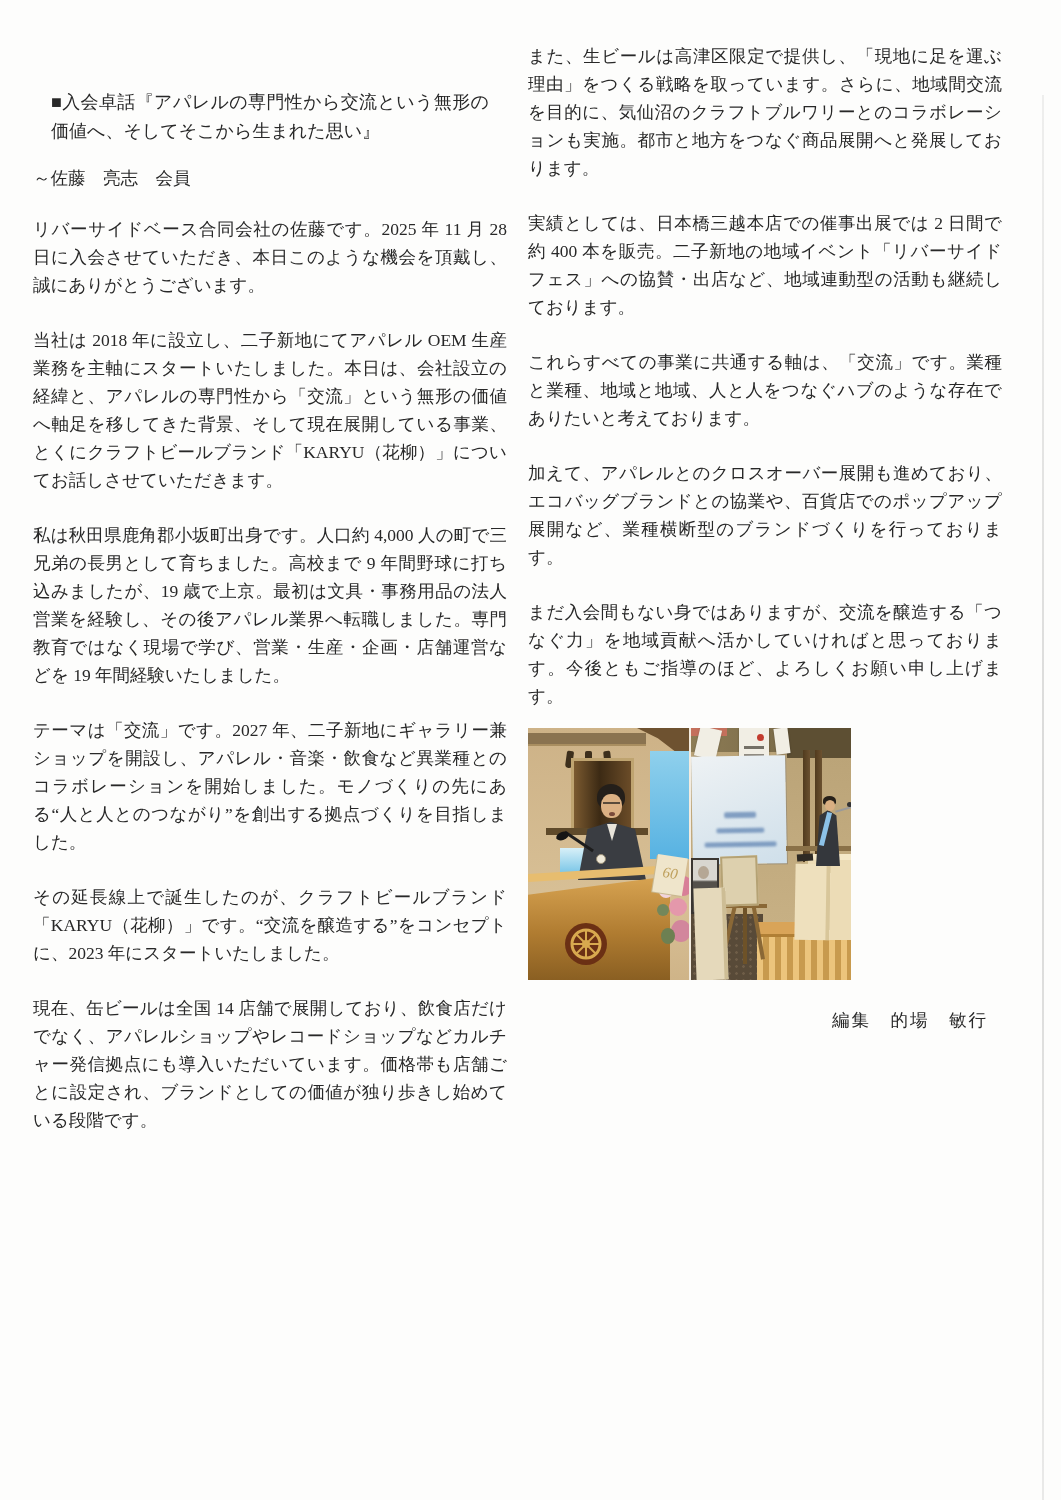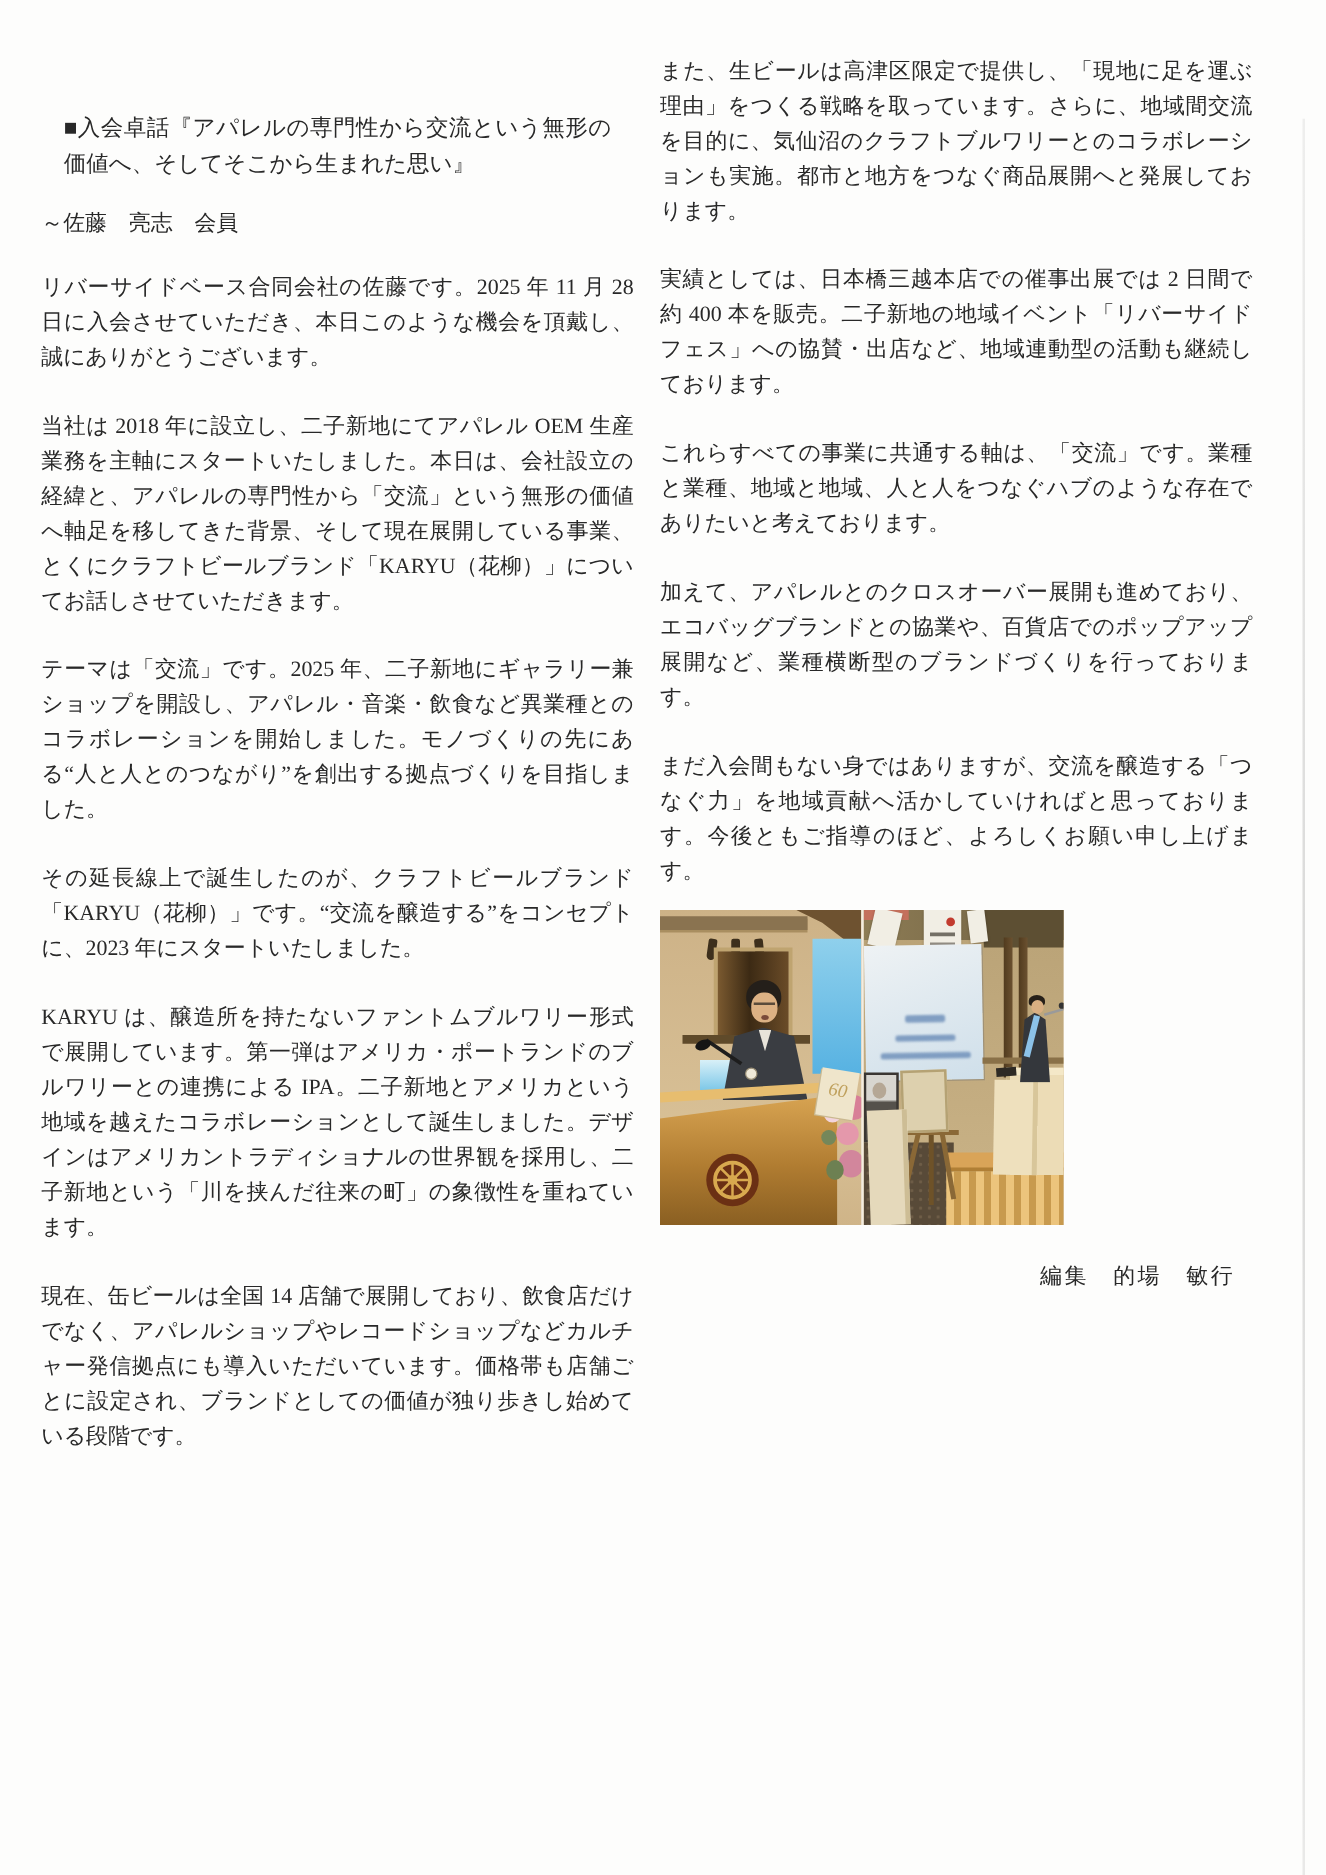--- a/index.html
+++ b/index.html
@@ -123,23 +123,23 @@
 
 <div class="page">
 
   <div class="scanline"></div>
 
   <div class="col col-left">
     <h2 class="title">■入会卓話『アパレルの専門性から交流という無形の価値へ、そしてそこから生まれた思い』</h2>
     <div class="author">～佐藤　亮志　会員</div>
     <p>リバーサイドベース合同会社の佐藤です。2025 年 11 月 28 日に入会させていただき、本日このような機会を頂戴し、誠にありがとうございます。</p>
     <p>当社は 2018 年に設立し、二子新地にてアパレル OEM 生産業務を主軸にスタートいたしました。本日は、会社設立の経緯と、アパレルの専門性から「交流」という無形の価値へ軸足を移してきた背景、そして現在展開している事業、とくにクラフトビールブランド「KARYU（花柳）」についてお話しさせていただきます。</p>
-    <p>テーマは「交流」です。2025 年、二子新地にギャラリー兼ショップを開設し、アパレル・音楽・飲食など異業種とのコラボレーションを開始しました。モノづくりの先にある“人と人とのつながり”を創出する拠点づくりを目指しました。</p>
+    <p>私は秋田県鹿角郡小坂町出身です。人口約 4,000 人の町で三兄弟の長男として育ちました。高校まで 9 年間野球に打ち込みましたが、19 歳で上京。最初は文具・事務用品の法人営業を経験し、その後アパレル業界へ転職しました。専門教育ではなく現場で学び、営業・生産・企画・店舗運営などを 19 年間経験いたしました。</p>
+    <p>テーマは「交流」です。2027 年、二子新地にギャラリー兼ショップを開設し、アパレル・音楽・飲食など異業種とのコラボレーションを開始しました。モノづくりの先にある“人と人とのつながり”を創出する拠点づくりを目指しました。</p>
     <p>その延長線上で誕生したのが、クラフトビールブランド「KARYU（花柳）」です。“交流を醸造する”をコンセプトに、2023 年にスタートいたしました。</p>
-    <p>KARYU は、醸造所を持たないファントムブルワリー形式で展開しています。第一弾はアメリカ・ポートランドのブルワリーとの連携による IPA。二子新地とアメリカという地域を越えたコラボレーションとして誕生しました。デザインはアメリカントラディショナルの世界観を採用し、二子新地という「川を挟んだ往来の町」の象徴性を重ねています。</p>
     <p>現在、缶ビールは全国 14 店舗で展開しており、飲食店だけでなく、アパレルショップやレコードショップなどカルチャー発信拠点にも導入いただいています。価格帯も店舗ごとに設定され、ブランドとしての価値が独り歩きし始めている段階です。</p>
   </div>
 
   <div class="col col-right">
     <p>また、生ビールは高津区限定で提供し、「現地に足を運ぶ理由」をつくる戦略を取っています。さらに、地域間交流を目的に、気仙沼のクラフトブルワリーとのコラボレーションも実施。都市と地方をつなぐ商品展開へと発展しております。</p>
     <p>実績としては、日本橋三越本店での催事出展では 2 日間で約 400 本を販売。二子新地の地域イベント「リバーサイドフェス」への協賛・出店など、地域連動型の活動も継続しております。</p>
     <p>これらすべての事業に共通する軸は、「交流」です。業種と業種、地域と地域、人と人をつなぐハブのような存在でありたいと考えております。</p>
     <p>加えて、アパレルとのクロスオーバー展開も進めており、エコバッグブランドとの協業や、百貨店でのポップアップ展開など、業種横断型のブランドづくりを行っております。</p>
     <p>まだ入会間もない身ではありますが、交流を醸造する「つなぐ力」を地域貢献へ活かしていければと思っております。今後ともご指導のほど、よろしくお願い申し上げます。</p>
 

